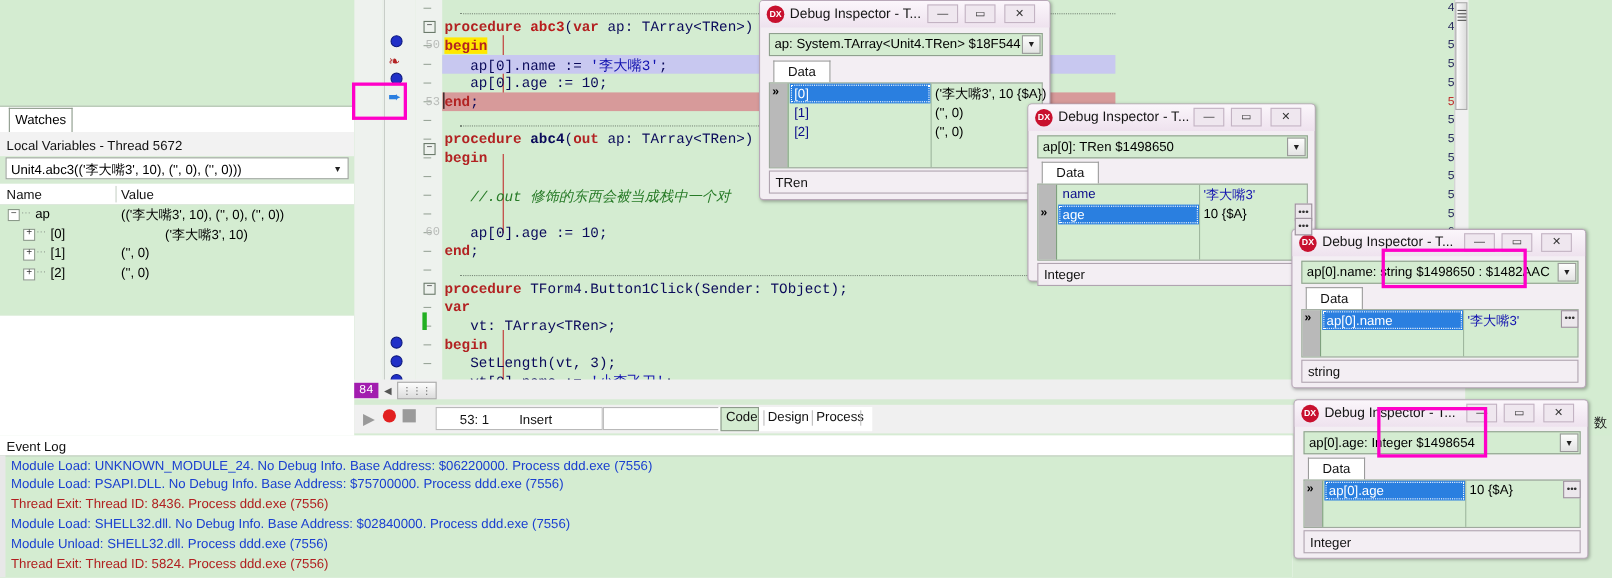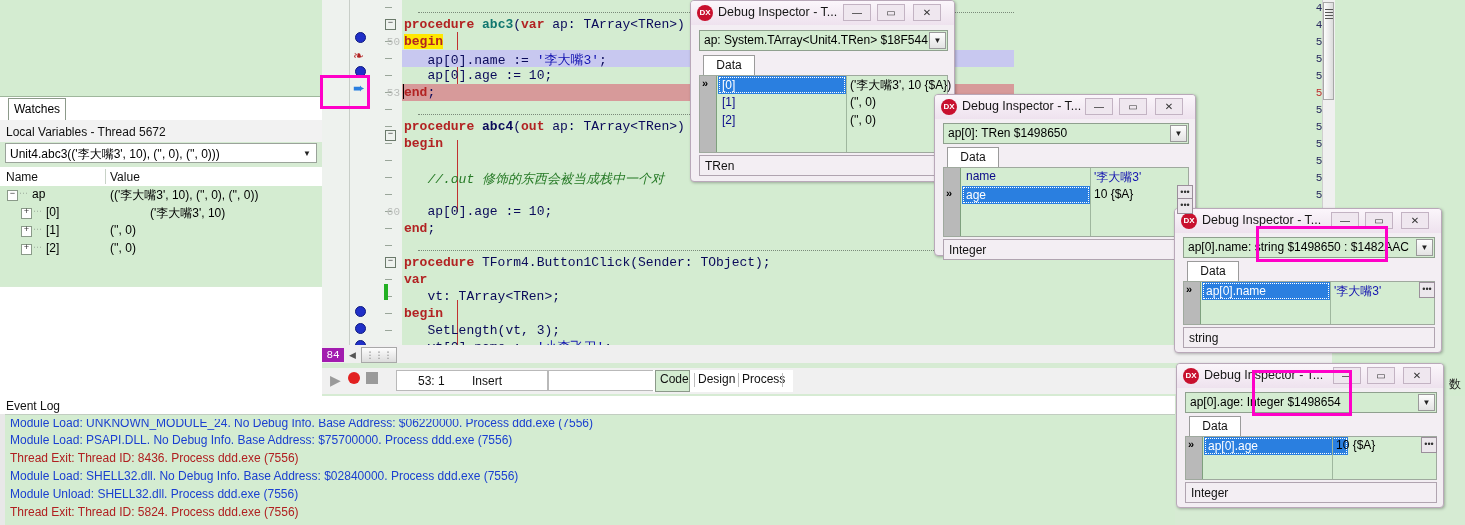--- a/index.html
+++ b/index.html
@@ -274,21 +274,21 @@
   <div class="ln" style="top:274px;">64</div>
   <div class="ln" style="top:291px;">65</div>
   <div class="ln" style="top:308px;">66</div>
   <div class="ln" style="top:325px;">67</div>
   <div class="ln" style="top:340px;">68</div>
 
   <div class="ln2" style="top:36px;">50</div>
   <div class="ln2" style="top:87px;">53</div>
   <div class="ln2" style="top:206px;">60</div>
 
-  <div class="cl" style="left:82px;top:17px;"><span class="kw">procedure</span> <span style="color:#0f766e;font-weight:bold;">abc3</span>(<span class="kw">var</span> ap: TArray&lt;TRen&gt;)</div>
+  <div class="cl" style="left:82px;top:17px;"><span class="kw">procedure</span> <span style="color:#b91c1c;font-weight:bold;">abc3</span>(<span class="kw">var</span> ap: TArray&lt;TRen&gt;)</div>
   <div class="cl" style="left:82px;top:34px;"><span class="kw hl-begin">begin</span></div>
   <div class="cl" style="left:82px;top:51px;">   ap[<span class="num">0</span>].name := <span class="str">'李大嘴3'</span>;</div>
   <div class="cl" style="left:82px;top:68px;">   ap[<span class="num">0</span>].age := <span class="num">10</span>;</div>
   <div class="cl" style="left:82px;top:85px;"><span class="kw">end</span>;</div>
   <div class="cl" style="left:82px;top:119px;"><span class="kw">procedure</span> <span style="color:#0a0a5a;font-weight:bold;">abc4</span>(<span class="kw">out</span> ap: TArray&lt;TRen&gt;)</div>
   <div class="cl" style="left:82px;top:136px;"><span class="kw">begin</span></div>
   <div class="cl" style="left:82px;top:170px;">   <span class="cmt">//.out 修饰的东西会被当成栈中一个对</span></div>
   <div class="cl" style="left:82px;top:204px;">   ap[<span class="num">0</span>].age := <span class="num">10</span>;</div>
   <div class="cl" style="left:82px;top:221px;"><span class="kw">end</span>;</div>
   <div class="cl" style="left:82px;top:255px;"><span class="kw">procedure</span> TForm4.Button1Click(Sender: TObject);</div>
@@ -464,21 +464,21 @@
   <div class="insp-combo" style="left:8px;top:28px;width:252px;">
     <span class="insp-combo-text" style="width:227px;">ap[0].age: Integer $1498654</span>
     <span class="insp-combo-btn">▼</span>
   </div>
   <div class="insp-tabstrip" style="left:8px;top:52px;width:252px;"></div>
   <div class="insp-tab" style="left:12px;top:52px;width:52px;line-height:19px;">Data</div>
   <div class="insp-grid" style="left:8px;top:72px;width:252px;height:44px;">
     <div class="insp-gutter"></div>
     <div class="grow" style="left:0;top:0;width:100%;">
       <span class="gmark" style="top:1px;">»</span>
-      <span class="gname gsel gsel-dotted" style="left:18px;width:144px;line-height:18px;">ap[0].age</span>
+      <span class="gname gsel gsel-dotted" style="left:18px;width:128px;line-height:18px;">ap[0].age</span>
       <span class="gval" style="left:150px;top:1px;">10 {$A}</span>
     </div>
     <div style="position:absolute;left:16px;top:0;width:1px;height:100%;background:#7fa07e;"></div>
     <div style="position:absolute;left:146px;top:0;width:1px;height:100%;background:#9fb79e;"></div>
   </div>
   <div class="ellbtn" style="left:244px;top:73px;">•••</div>
   <div class="insp-footer" style="left:8px;top:118px;width:252px;height:21px;">
     <span class="insp-footer-text">Integer</span>
   </div>
 </div>

